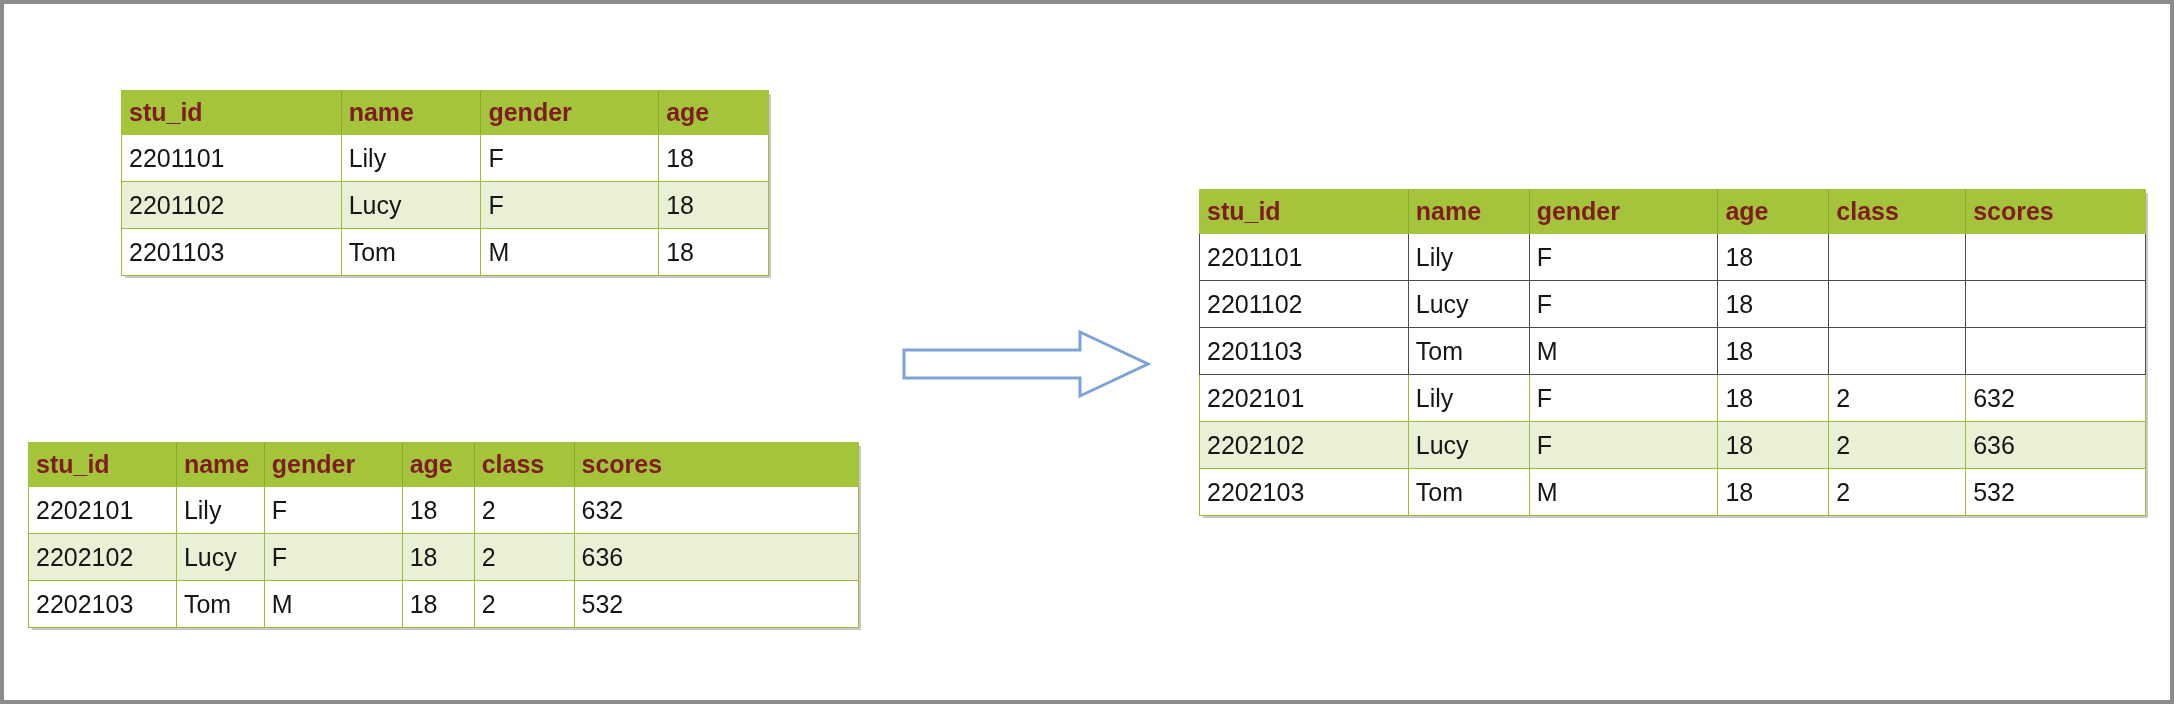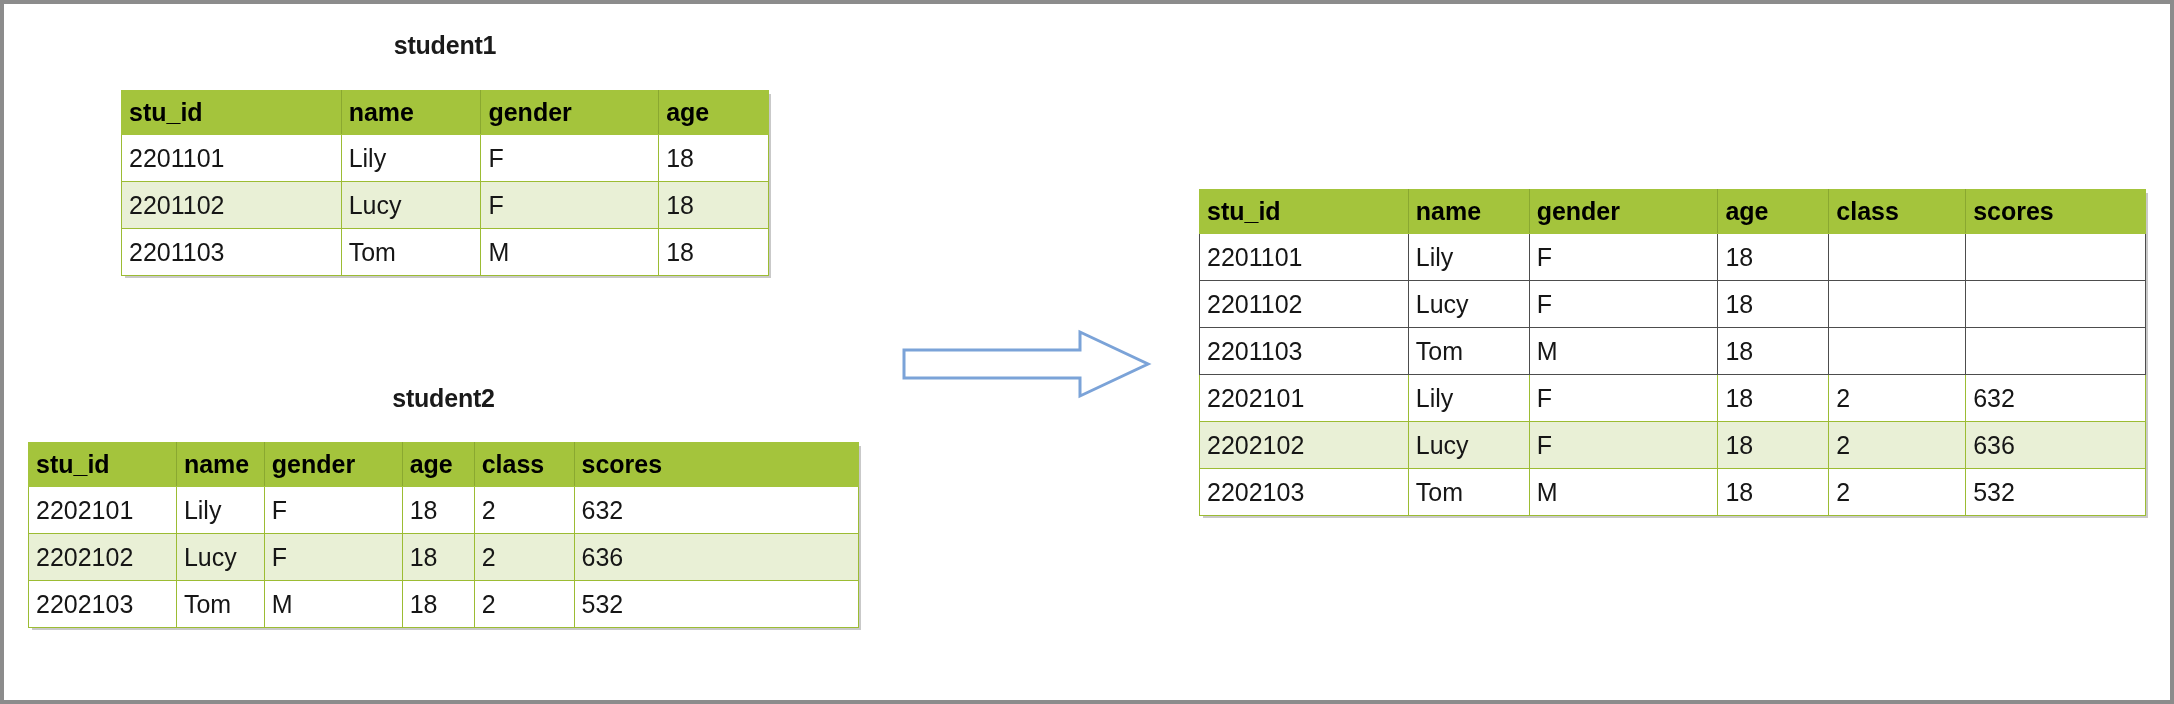--- a/index.html
+++ b/index.html
@@ -49,21 +49,21 @@
     line-height: 1;
     text-align: left;
     vertical-align: middle;
     padding: 0 0 0 7px;
     box-sizing: border-box;
     overflow: hidden;
     white-space: nowrap;
   }
   table.grid th {
     background: #a4c43c;
-    color: #000000;
+    color: #7f1d1d;
     font-weight: bold;
     height: 44px;
     border: 1px solid #a4c43c;
     border-right-color: #8aa830;
   }
   table.grid th:last-child { border-right-color: #a4c43c; }
 
   table.grid td {
     color: #161616;
     font-weight: normal;
@@ -81,21 +81,20 @@
   .arrow-box {
     position: absolute;
   }
   .arrow-box svg { display: block; }
 </style>
 </head>
 <body>
 
 <div id="canvas">
 
-  <div class="tbl-title" style="left:117px; top:27px; width:648px;">student1</div>
 
   <div class="tbl-wrap" style="left:117px; top:86px; width:648px;">
     <table class="grid">
         <colgroup>
           <col style="width: 220px;">
           <col style="width: 140px;">
           <col style="width: 178px;">
           <col style="width: 110px;">
         </colgroup>
       <thead>
@@ -122,21 +121,20 @@
           <tr class="r-green">
             <td>2201103</td>
             <td>Tom</td>
             <td>M</td>
             <td>18</td>
           </tr>
         </tbody>
     </table>
   </div>
 
-  <div class="tbl-title" style="left:24px; top:380px; width:831px;">student2</div>
 
   <div class="tbl-wrap" style="left:24px; top:438px; width:831px;">
     <table class="grid">
         <colgroup>
           <col style="width: 148px;">
           <col style="width: 88px;">
           <col style="width: 138px;">
           <col style="width: 72px;">
           <col style="width: 100px;">
           <col style="width: 285px;">

